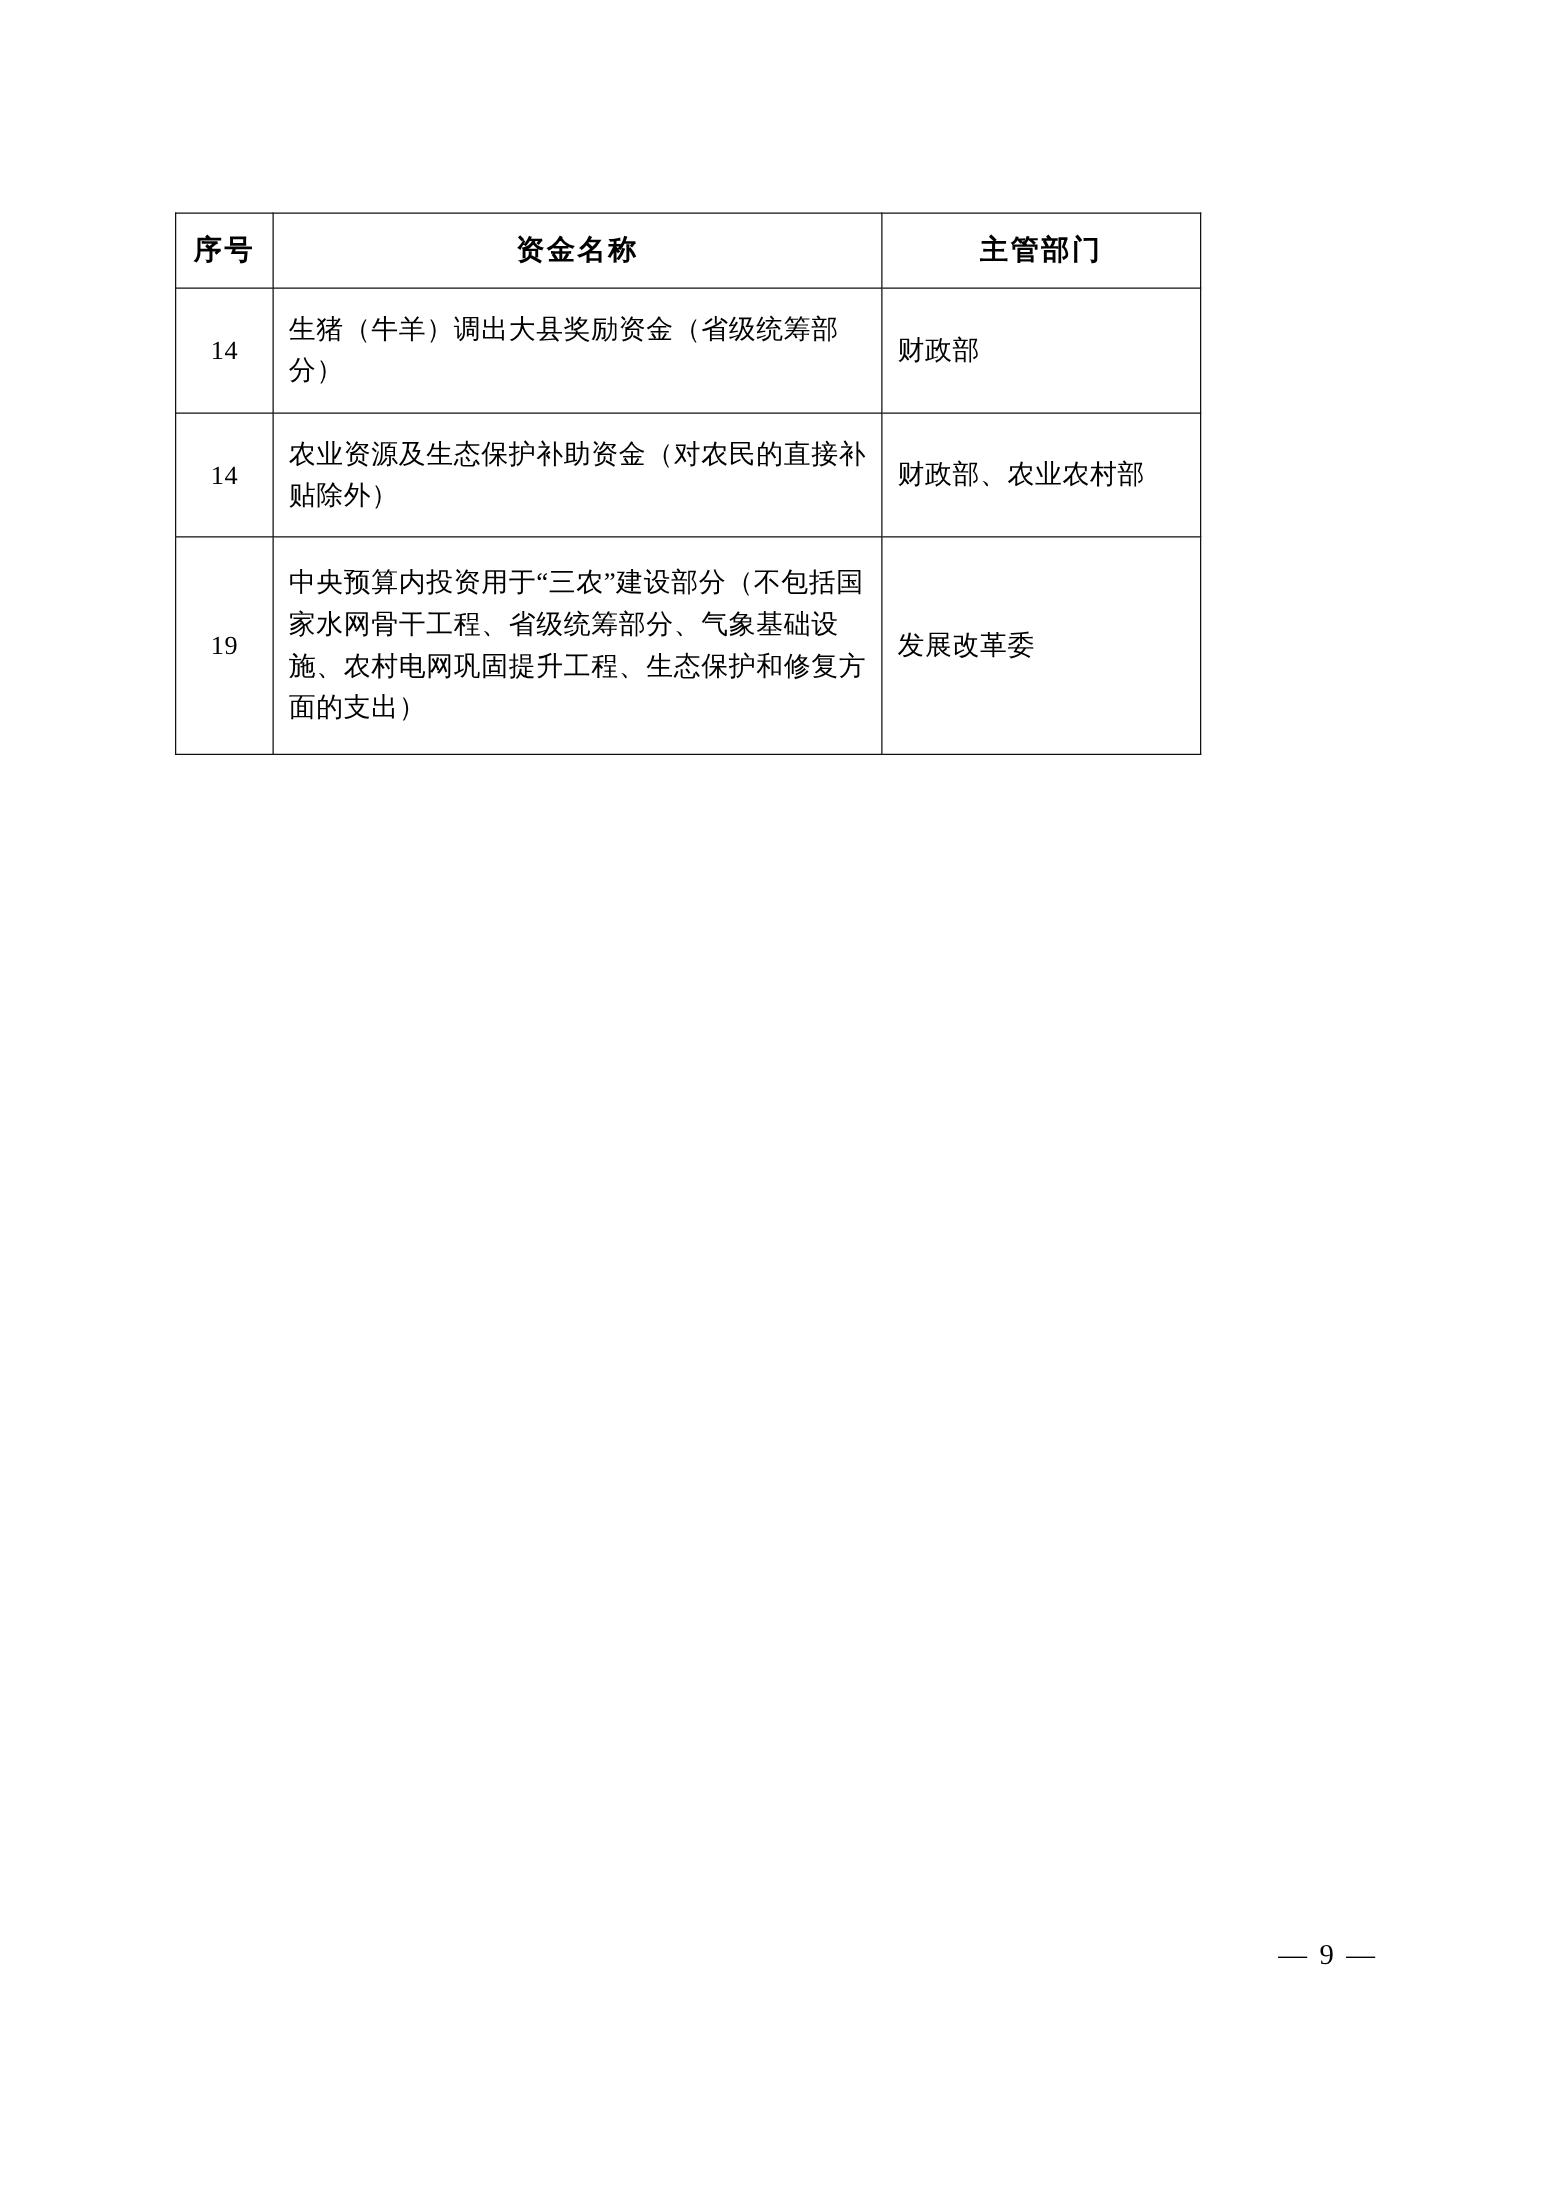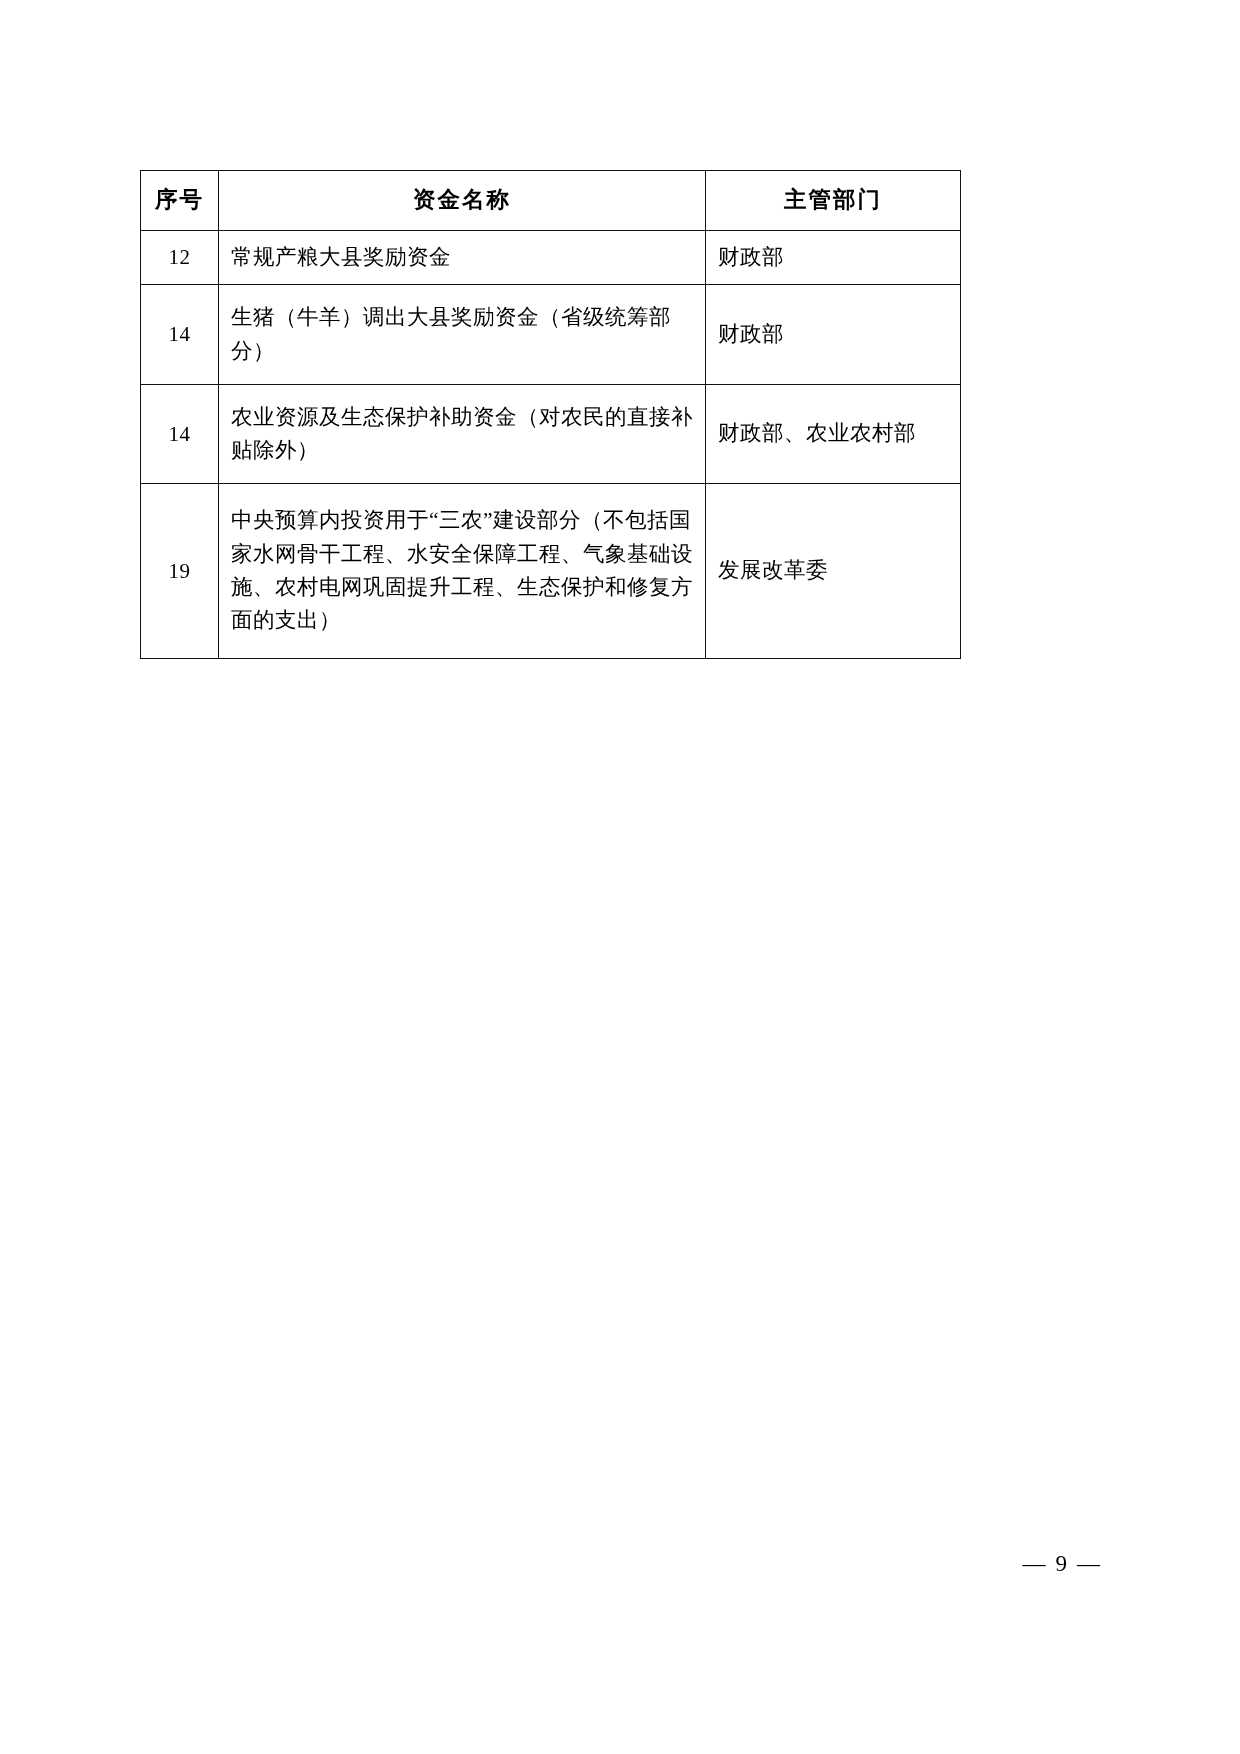--- a/index.html
+++ b/index.html
@@ -89,38 +89,33 @@
       <col class="col-dept">
     </colgroup>
     <thead>
       <tr>
         <th>序号</th>
         <th>资金名称</th>
         <th>主管部门</th>
       </tr>
     </thead>
     <tbody>
-      <tr>
-        <td class="cell-no">12</td>
-        <td class="cell-name">常规产粮大县奖励资金</td>
-        <td class="cell-dept">财政部</td>
-      </tr>
       <tr class="row-tall">
         <td class="cell-no">14</td>
         <td class="cell-name">生猪（牛羊）调出大县奖励资金（省级统筹部分）</td>
         <td class="cell-dept">财政部</td>
       </tr>
       <tr class="row-tall">
         <td class="cell-no">14</td>
         <td class="cell-name">农业资源及生态保护补助资金（对农民的直接补贴除外）</td>
         <td class="cell-dept">财政部、农业农村部</td>
       </tr>
       <tr class="row-xtall">
         <td class="cell-no">19</td>
-        <td class="cell-name">中央预算内投资用于“三农”建设部分（不包括国家水网骨干工程、水安全保障工程、气象基础设施、农村电网巩固提升工程、生态保护和修复方面的支出）</td>
+        <td class="cell-name">中央预算内投资用于“三农”建设部分（不包括国家水网骨干工程、省级统筹部分、气象基础设施、农村电网巩固提升工程、生态保护和修复方面的支出）</td>
         <td class="cell-dept">发展改革委</td>
       </tr>
     </tbody>
   </table>
 
   <div class="page-number">
     <span class="dash">—</span><span>9</span><span class="dash">—</span>
   </div>
 
 </div>

